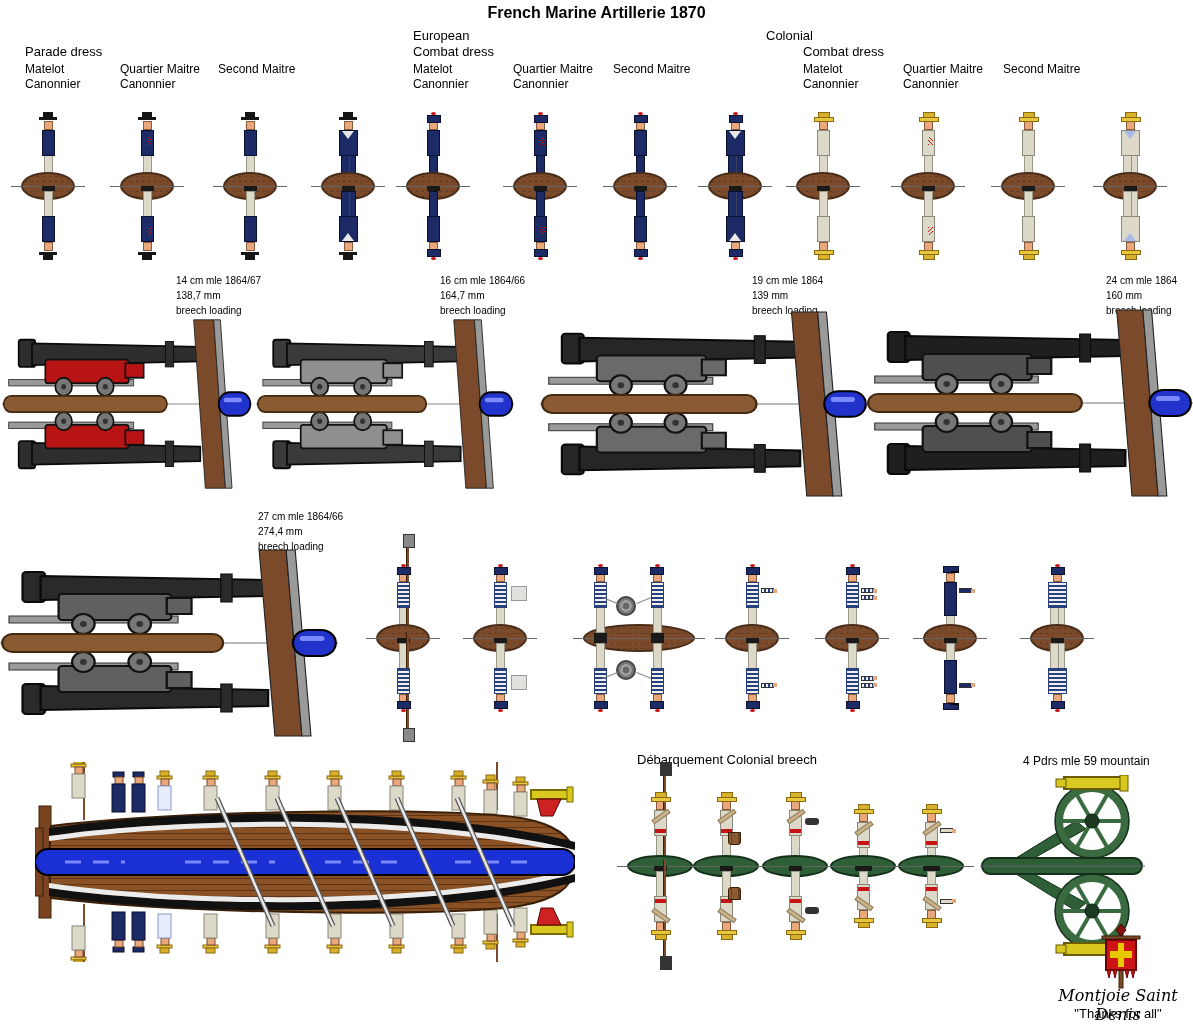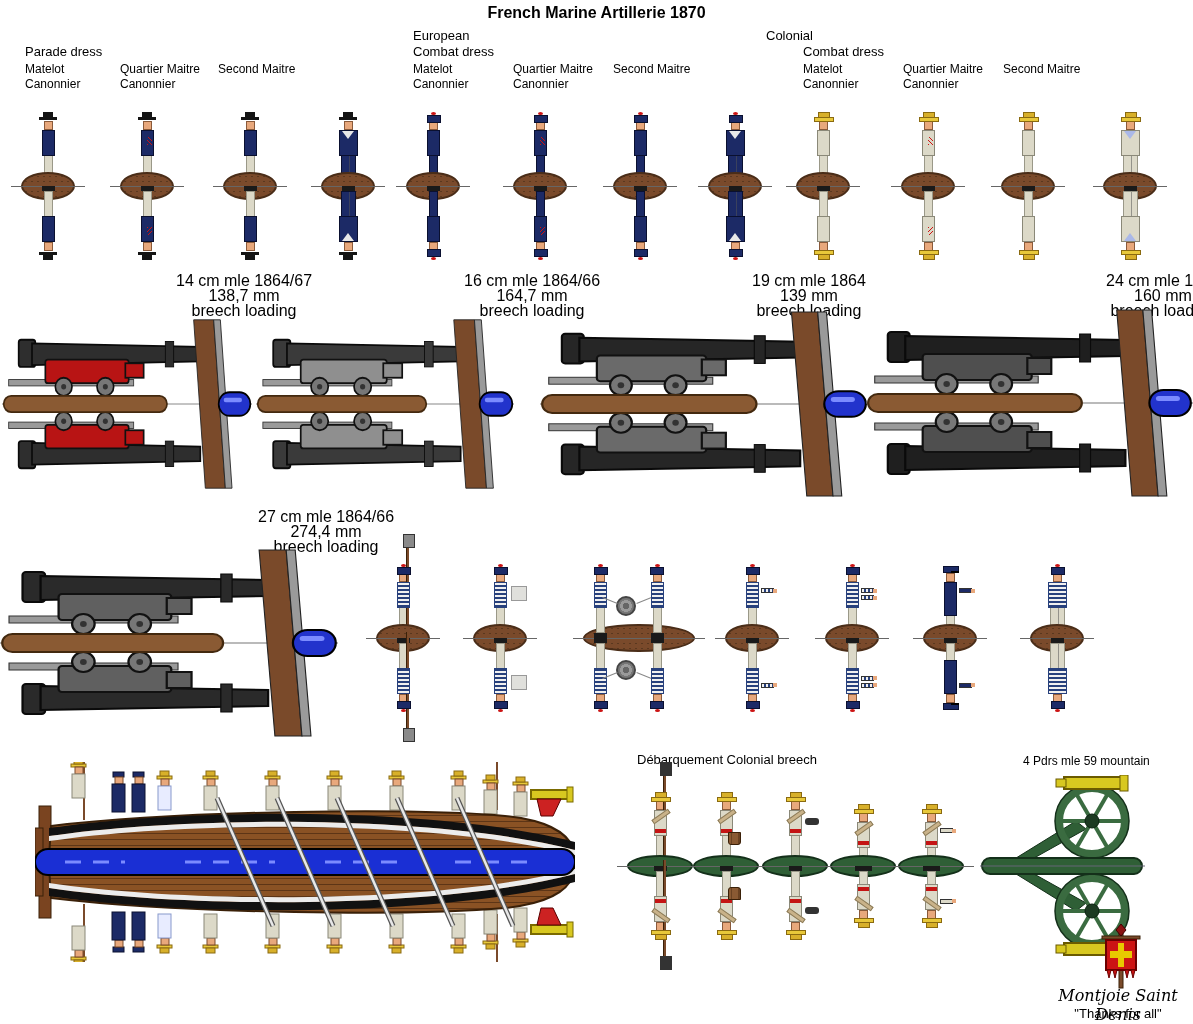--- a/index.html
+++ b/index.html
@@ -5,21 +5,21 @@
   * { box-sizing: border-box; margin: 0; padding: 0; }
   html,body { background:#fff; }
   .canvas { position:relative; width:1193px; height:1024px; background:#fff; overflow:hidden;
             font-family:"Liberation Sans", sans-serif; color:#000; }
 
   .title { position:absolute; left:0; right:0; top:4px; text-align:center;
            font-size:16px; font-weight:bold; }
 
   .ghead { position:absolute; font-size:13px; white-space:nowrap; }
   .clabel { position:absolute; font-size:12px; white-space:nowrap; }
-  .gunlabel { position:absolute; font-size:16px; line-height:15px; white-space:nowrap;text-align:center; }
+  .gunlabel { position:absolute; font-size:10px; line-height:15px; white-space:nowrap; }
   .seclabel { position:absolute; font-size:13px; white-space:nowrap; }
 
   
   .fig { position:absolute; width:40px; height:160px; }
   .man { position:absolute; left:50%; bottom:80px; width:20px; height:74px;
          transform:translateX(-50%); display:flex; flex-direction:column; align-items:center; }
   .man.mirror { bottom:auto; top:80px; transform:translateX(-50%) scaleY(-1); }
   .man.flip { transform:translateX(-50%) scaleX(-1); }
   .man.flip.mirror { transform:translateX(-50%) scale(-1,-1); }
   .front .man { width:26px; }
@@ -349,21 +349,21 @@
         <div class="legs l-cream"></div>
         <div class="feet"></div>
       </div>
     </div>
 
   <div class="gunlabel" style="left:176px;top:273px">
     <div>14 cm mle 1864/67</div>
     <div>138,7 mm</div>
     <div>breech loading</div>
   </div>
-  <div class="gunlabel" style="left:464px;top:273px">
+  <div class="gunlabel" style="left:440px;top:273px">
     <div>16 cm mle 1864/66</div>
     <div>164,7 mm</div>
     <div>breech loading</div>
   </div>
   <div class="gunlabel" style="left:752px;top:273px">
     <div>19 cm mle 1864</div>
     <div>139 mm</div>
     <div>breech loading</div>
   </div>
   <div class="gunlabel" style="left:1106px;top:273px">

